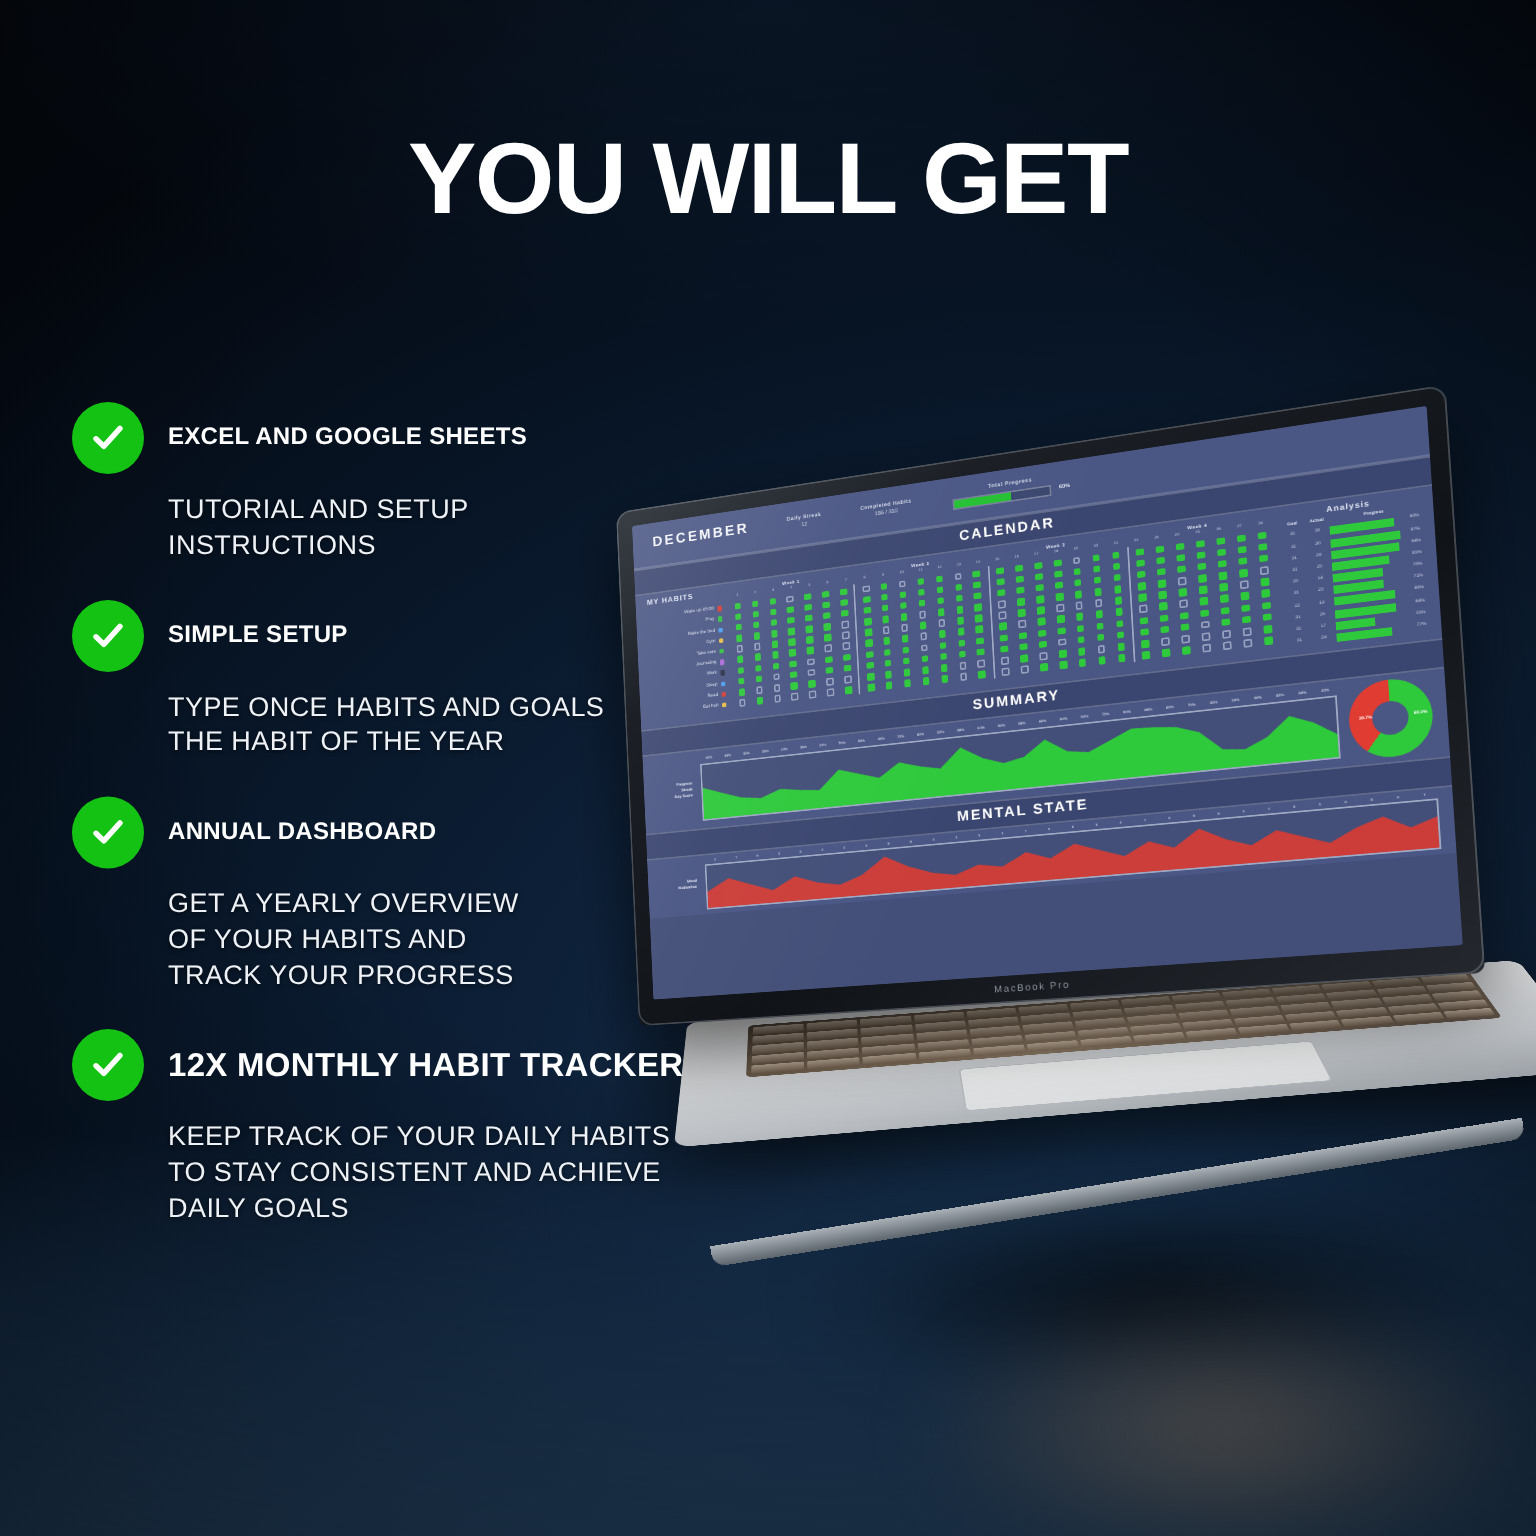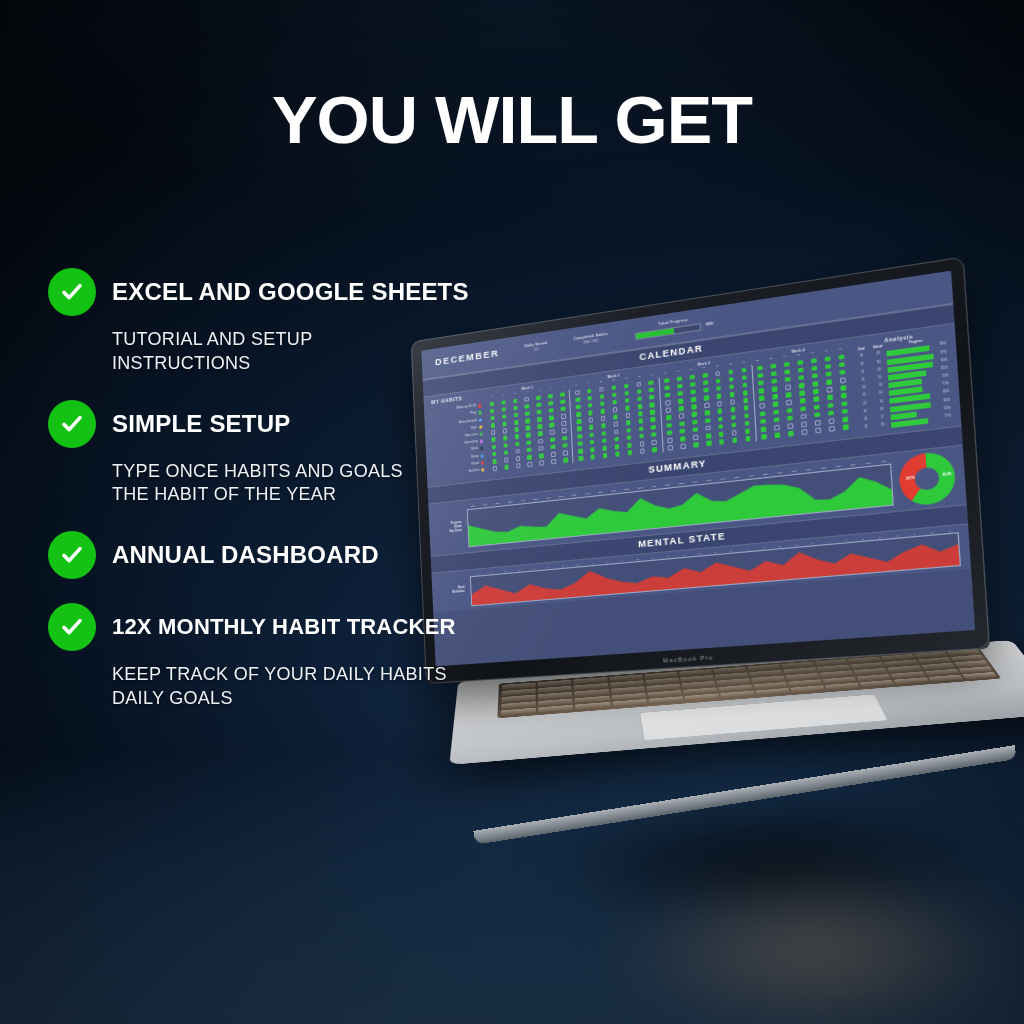--- a/index.html
+++ b/index.html
@@ -58,21 +58,21 @@
   #features { position:absolute; left:48px; top:268px; width:520px; z-index:5; }
   .feature { position:relative; margin-bottom:24px; }
   .feat-head { display:flex; align-items:center; gap:16px; }
   .check {
     width:48px; height:48px; border-radius:50%;
     background:#13c213; flex:0 0 48px;
     display:flex; align-items:center; justify-content:center;
   }
   .check svg { display:block; }
   .feat-title {
-    color:#ffffff; font-size:24px; font-weight:bold;
+    color:#ffffff; font-size:16px; font-weight:bold;
     letter-spacing:.2px; white-space:nowrap;
   }
   .feat-body {
     margin-top:12px; margin-left:64px;
     color:#eef2f6; font-size:18px; line-height:1.32;
     font-weight:400; letter-spacing:.3px;
     text-shadow:0 1px 3px rgba(0,0,0,.6);
   }
   .feat-body div { white-space:nowrap; }
   .f1 .feat-body { margin-left:64px; }
@@ -1585,30 +1585,36 @@
 
   <div class="feature f3">
     <div class="feat-head">
       <span class="check">
         <svg width="26" height="26" viewBox="0 0 26 26">
             <path d="M5 13.5 L10.2 18.6 L21 6.6" fill="none" stroke="#ffffff" stroke-width="3.6" stroke-linecap="round" stroke-linejoin="round"></path>
           </svg>
       </span>
       <span class="feat-title">ANNUAL DASHBOARD</span>
     </div>
+    <div class="feat-body">
+      <div>GET A YEARLY OVERVIEW</div>
+      <div>OF YOUR HABITS AND</div>
+      <div>TRACK YOUR PROGRESS</div>
+    </div>
   </div>
 
   <div class="feature f4">
     <div class="feat-head">
       <span class="check">
         <svg width="26" height="26" viewBox="0 0 26 26">
             <path d="M5 13.5 L10.2 18.6 L21 6.6" fill="none" stroke="#ffffff" stroke-width="3.6" stroke-linecap="round" stroke-linejoin="round"></path>
           </svg>
       </span>
       <span class="feat-title">12X MONTHLY HABIT TRACKER</span>
     </div>
     <div class="feat-body">
       <div>KEEP TRACK OF YOUR DAILY HABITS</div>
+      <div>TO STAY CONSISTENT AND ACHIEVE</div>
       <div>DAILY GOALS</div>
     </div>
   </div>
 
 </div>
 
 </body></html>

